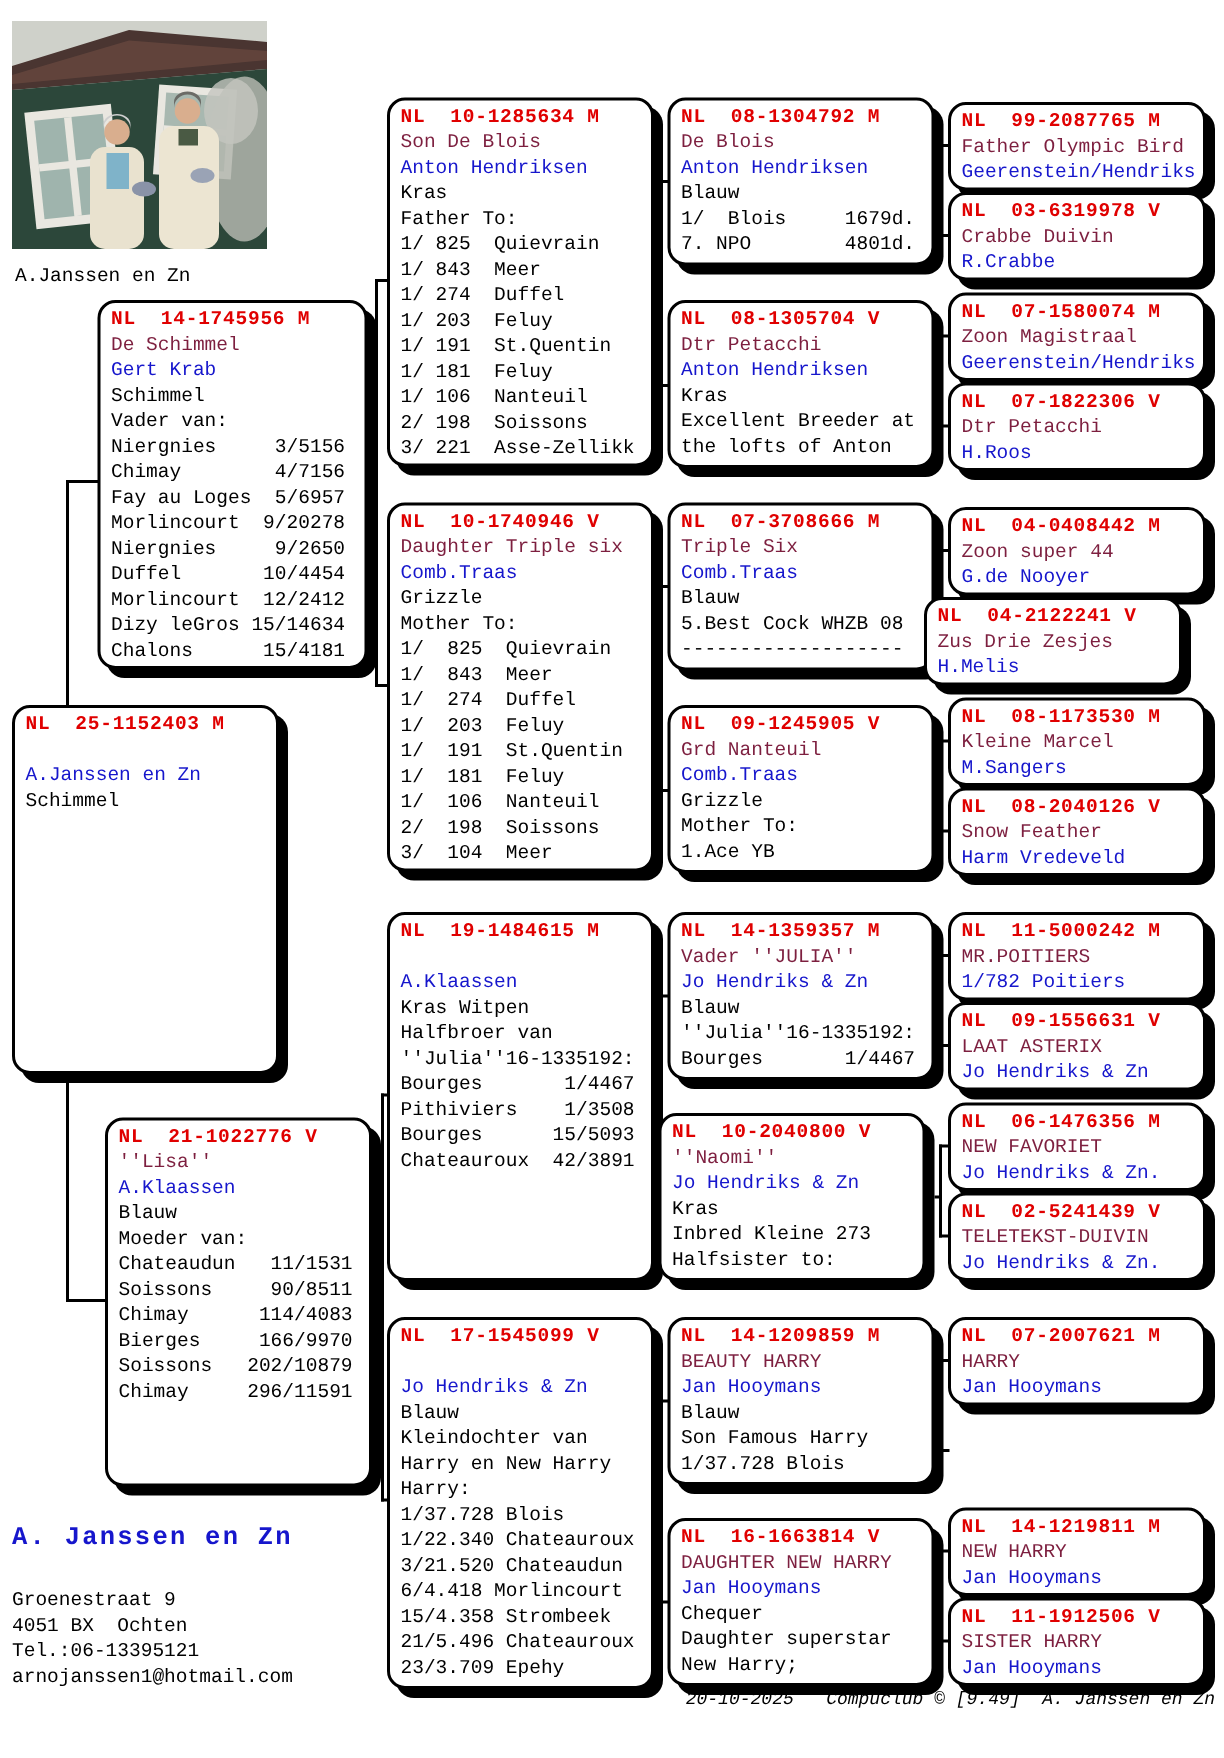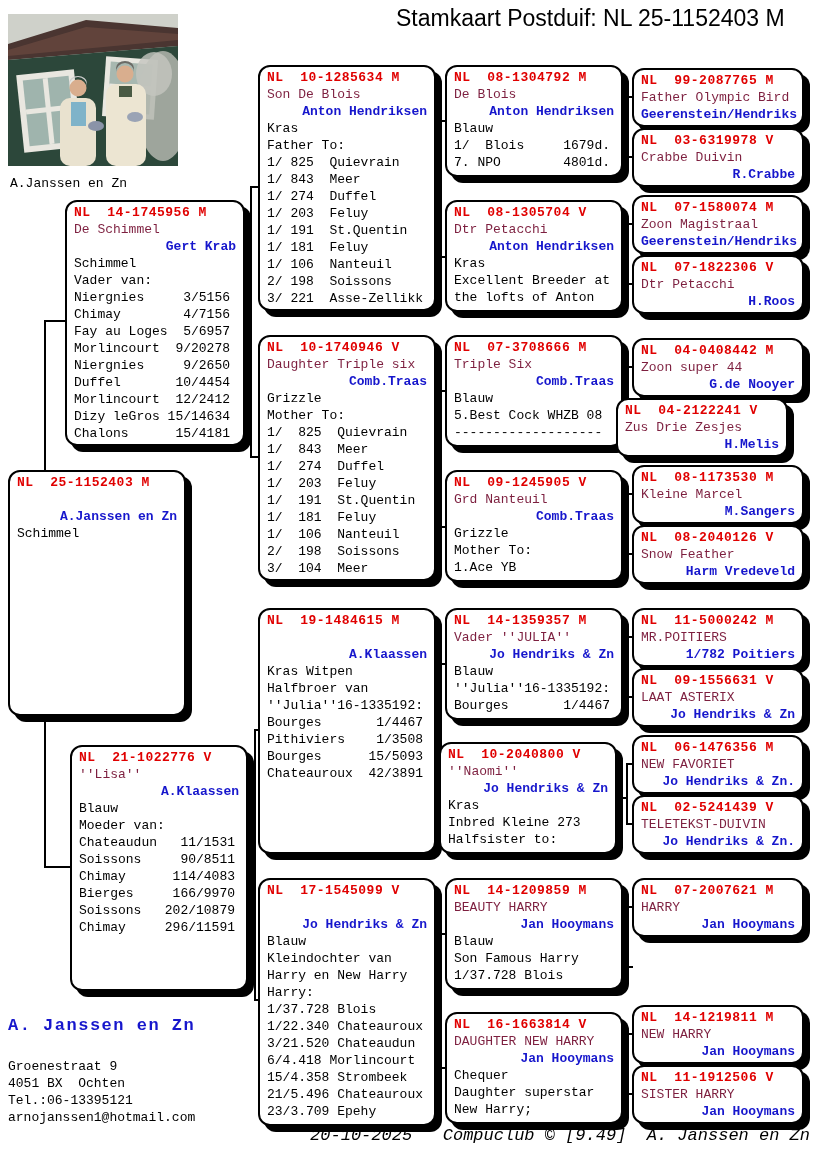--- a/index.html
+++ b/index.html
@@ -11,41 +11,40 @@
   #page{position:relative;width:816px;height:1172px;background:#ffffff;
         font-family:"Liberation Mono","DejaVu Sans Mono",monospace;overflow:hidden;}
   #title{position:absolute;left:396px;top:5px;font-family:"Liberation Sans","DejaVu Sans",sans-serif;
          font-size:23px;color:#000;white-space:nowrap;}
   
   .pbox{position:absolute;background:#fff;border:2px solid #000;border-radius:12px;
         box-shadow:6px 6px 0 #000;box-sizing:border-box;padding:2px 7px;z-index:2;}
   .bl{white-space:pre;font-size:13px;line-height:17px;height:17px;color:#000;}
   .bl-ring{color:var(--ring);font-weight:bold;letter-spacing:.5px;}
   .bl-name{color:var(--name);}
-  .bl-owner{color:var(--owner);font-weight:bold;text-align:right;}
+  .bl-owner{color:var(--owner);font-weight:normal;}
   
   .conn{position:absolute;background:#000;z-index:1;}
   
   #photo{position:absolute;left:8px;top:14px;width:170px;height:152px;}
   #photo-caption{position:absolute;left:10px;top:176px;font-size:13px;color:#000;white-space:pre;}
   
   #contact{position:absolute;left:8px;top:1016px;}
   #contact-name{color:var(--owner);font-weight:bold;font-size:17px;letter-spacing:1.5px;
                 white-space:pre;margin:0 0 23px 0;}
   .contact-line{font-size:13px;line-height:17px;white-space:pre;color:#000;}
   
-  #footer{position:absolute;top:1126px;right:6px;font-size:17px;font-style:italic;
+  #footer{position:absolute;top:1126px;right:6px;font-size:12px;font-style:italic;
           color:#000;white-space:pre;}
 </style>
 </head>
 <body>
 
 <div id="page">
 
-  <div id="title">Stamkaart Postduif: NL  25-1152403 M</div>
 
   <svg id="photo" viewBox="0 0 170 152" width="170" height="152">
     <rect width="170" height="152" fill="#cfd1ca"></rect>
     <polygon points="0,30 78,6 170,14 170,32 0,46" fill="#4a3531"></polygon>
     <polygon points="0,36 78,13 170,20 170,26 0,42" fill="#6b4a40" opacity="0.7"></polygon>
     <polygon points="0,46 170,32 170,152 0,152" fill="#2c473a"></polygon>
     <g transform="rotate(-6 41 96)">
       <rect x="12" y="58" width="58" height="78" fill="#e9e7e0"></rect>
       <rect x="18" y="64" width="46" height="66" fill="#9fb4ad"></rect>
       <rect x="18" y="93" width="46" height="5" fill="#e9e7e0"></rect>

